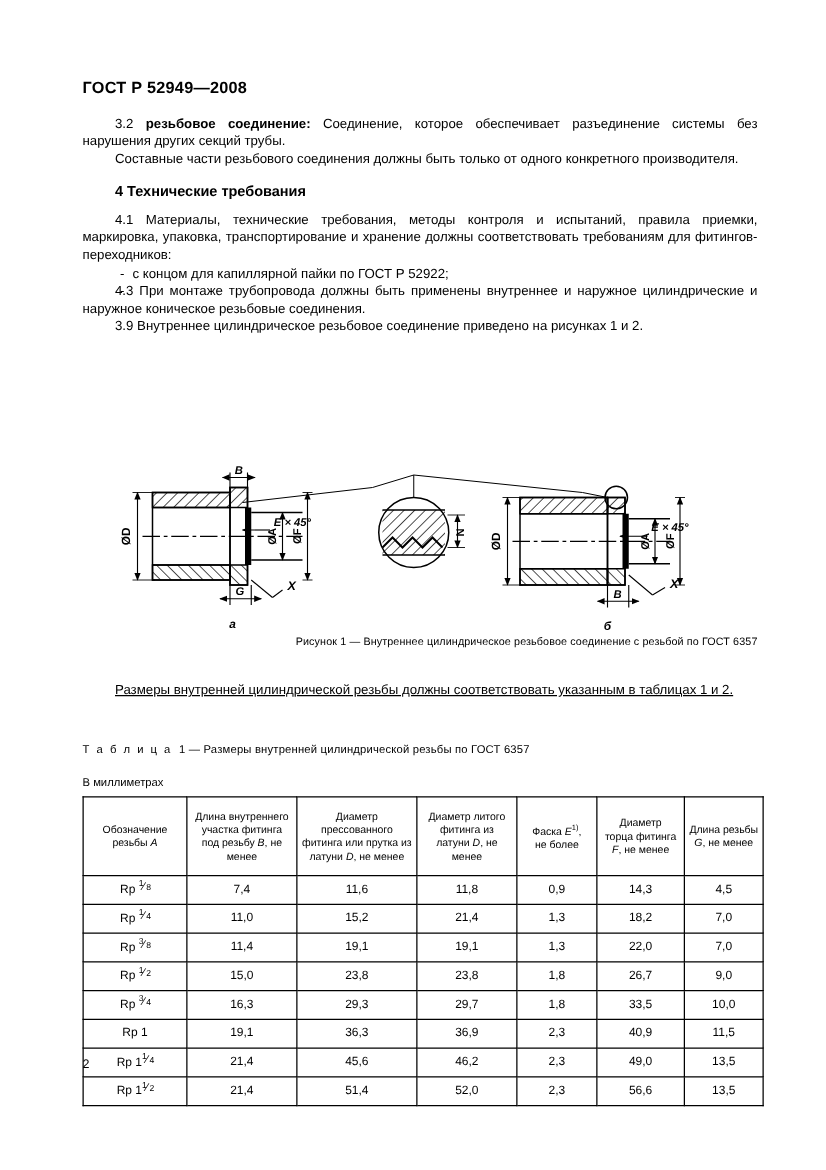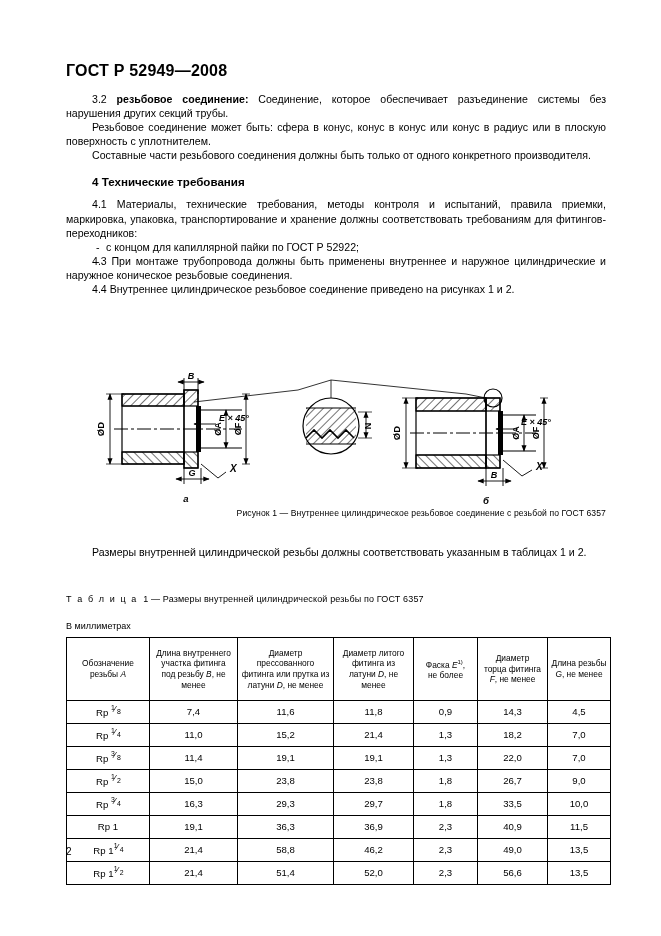--- a/index.html
+++ b/index.html
@@ -18,21 +18,21 @@
   .page {
     position: absolute;
     left: 0; top: 0;
     width: 661px;
     height: 936px;
   }
   .std-header {
     position: absolute;
     left: 66px;
     top: 62px;
-    font-size: 16px;
+    font-size: 13px;
     font-weight: bold;
     letter-spacing: 0.2px;
   }
   .content {
     position: absolute;
     left: 66px;
     top: 92px;
     width: 540px;
   }
   p.body-text {
@@ -88,20 +88,21 @@
     font-size: 8.6px;
     letter-spacing: 0.1px;
   }
 
   
   .after-fig {
     position: absolute;
     left: 66px;
     top: 545px;
     width: 540px;
+    text-decoration: underline;
   }
   .table-title {
     position: absolute;
     left: 66px;
     top: 594px;
     font-size: 9px;
     letter-spacing: 0.15px;
   }
   .table-title .spaced {
     letter-spacing: 1.6px;
@@ -186,41 +187,40 @@
 <body>
 
 <div class="page">
 
   <div class="std-header">ГОСТ Р 52949—2008</div>
 
   <div class="content">
 
     <p class="body-text"><span>3.2</span> <span class="bold-term">резьбовое соединение:</span><span> Соединение, которое обеспечивает разъединение системы без нарушения других секций трубы.</span></p>
 
-    <p class="body-text">Резьбовое соединение может быть: сфера в конус, конус в конус или конус в радиус или в плоскую поверхность с уплотнителем.</p>
 
     <p class="body-text">Составные части резьбового соединения должны быть только от одного конкретного производителя.</p>
 
     <div class="spacer-12"></div>
 
     <h2 class="section-title">4  Технические требования</h2>
 
     <div class="spacer-8"></div>
 
     <p class="body-text">4.1  Материалы, технические требования, методы контроля и испытаний, правила приемки, маркировка, упаковка, транспортирование и хранение должны соответствовать требованиям для фитингов-переходников:</p>
 
     <ul class="dash-list">
       <li><span class="dash">-</span><span>с концом для капиллярной пайки по ГОСТ Р 52922;</span></li>
       <li><span class="dash">-</span></li>
     </ul>
 
 
     <p class="body-text">4.3  При монтаже трубопровода должны быть применены внутреннее и наружное цилиндрические и наружное коническое резьбовые соединения.</p>
 
-    <p class="body-text">4.4  Внутреннее цилиндрическое резьбовое соединение приведено на рисунках 1 и 2.</p>
+    <p class="body-text">3.9  Внутреннее цилиндрическое резьбовое соединение приведено на рисунках 1 и 2.</p>
 
   </div>
 
   <div class="figure-wrap">
     <svg class="figure-svg" width="540" height="140" viewBox="0 0 540 140">
       <defs>
         <pattern id="hatchR" width="6" height="6" patternUnits="userSpaceOnUse" patternTransform="rotate(45)">
           <line x1="0" y1="0" x2="0" y2="6" stroke="#000" stroke-width="1.1"></line>
         </pattern>
         <pattern id="hatchL" width="6" height="6" patternUnits="userSpaceOnUse" patternTransform="rotate(-45)">
@@ -440,21 +440,21 @@
           <td>19,1</td>
           <td>36,3</td>
           <td>36,9</td>
           <td>2,3</td>
           <td>40,9</td>
           <td>11,5</td>
         </tr>
         <tr>
           <td class="desig">Rp&nbsp;1<span class="frac"><span class="num">1</span><span class="sl">⁄</span><span class="den">4</span></span></td>
           <td>21,4</td>
-          <td>58,8</td>
+          <td>45,6</td>
           <td>46,2</td>
           <td>2,3</td>
           <td>49,0</td>
           <td>13,5</td>
         </tr>
         <tr>
           <td class="desig">Rp&nbsp;1<span class="frac"><span class="num">1</span><span class="sl">⁄</span><span class="den">2</span></span></td>
           <td>21,4</td>
           <td>51,4</td>
           <td>52,0</td>

